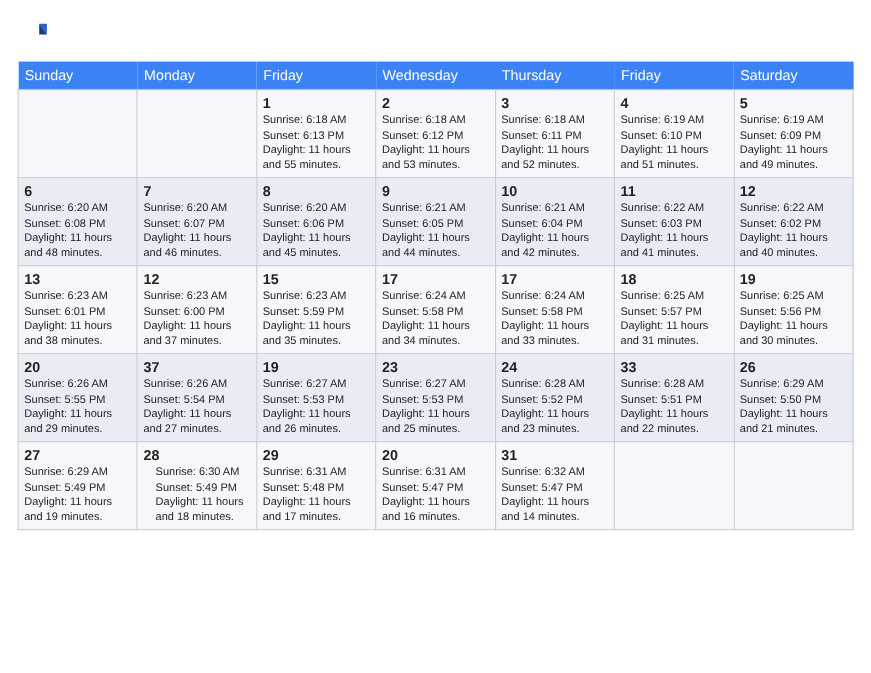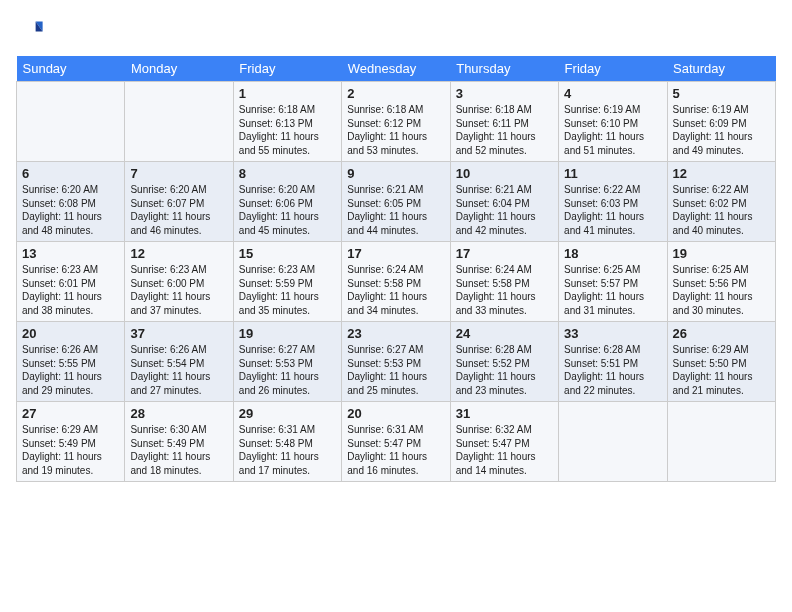--- a/index.html
+++ b/index.html
@@ -287,21 +287,21 @@
       </tr>
       <tr>
         <td>
           <span class="day-num">27</span>
           <div class="cell-text" style="white-space: pre-line;">Sunrise: 6:29 AM
 Sunset: 5:49 PM
 Daylight: 11 hours and 19 minutes.</div>
         </td>
         <td>
           <span class="day-num">28</span>
-          <div class="cell-text" style="white-space: pre-line;">Sunrise: 6:30 AM
+          <div class="cell-text" style="white-space: pre-line; margin-left: 11px;">Sunrise: 6:30 AM
 Sunset: 5:49 PM
 Daylight: 11 hours and 18 minutes.</div>
         </td>
         <td>
           <span class="day-num">29</span>
           <div class="cell-text" style="white-space: pre-line;">Sunrise: 6:31 AM
 Sunset: 5:48 PM
 Daylight: 11 hours and 17 minutes.</div>
         </td>
         <td>

